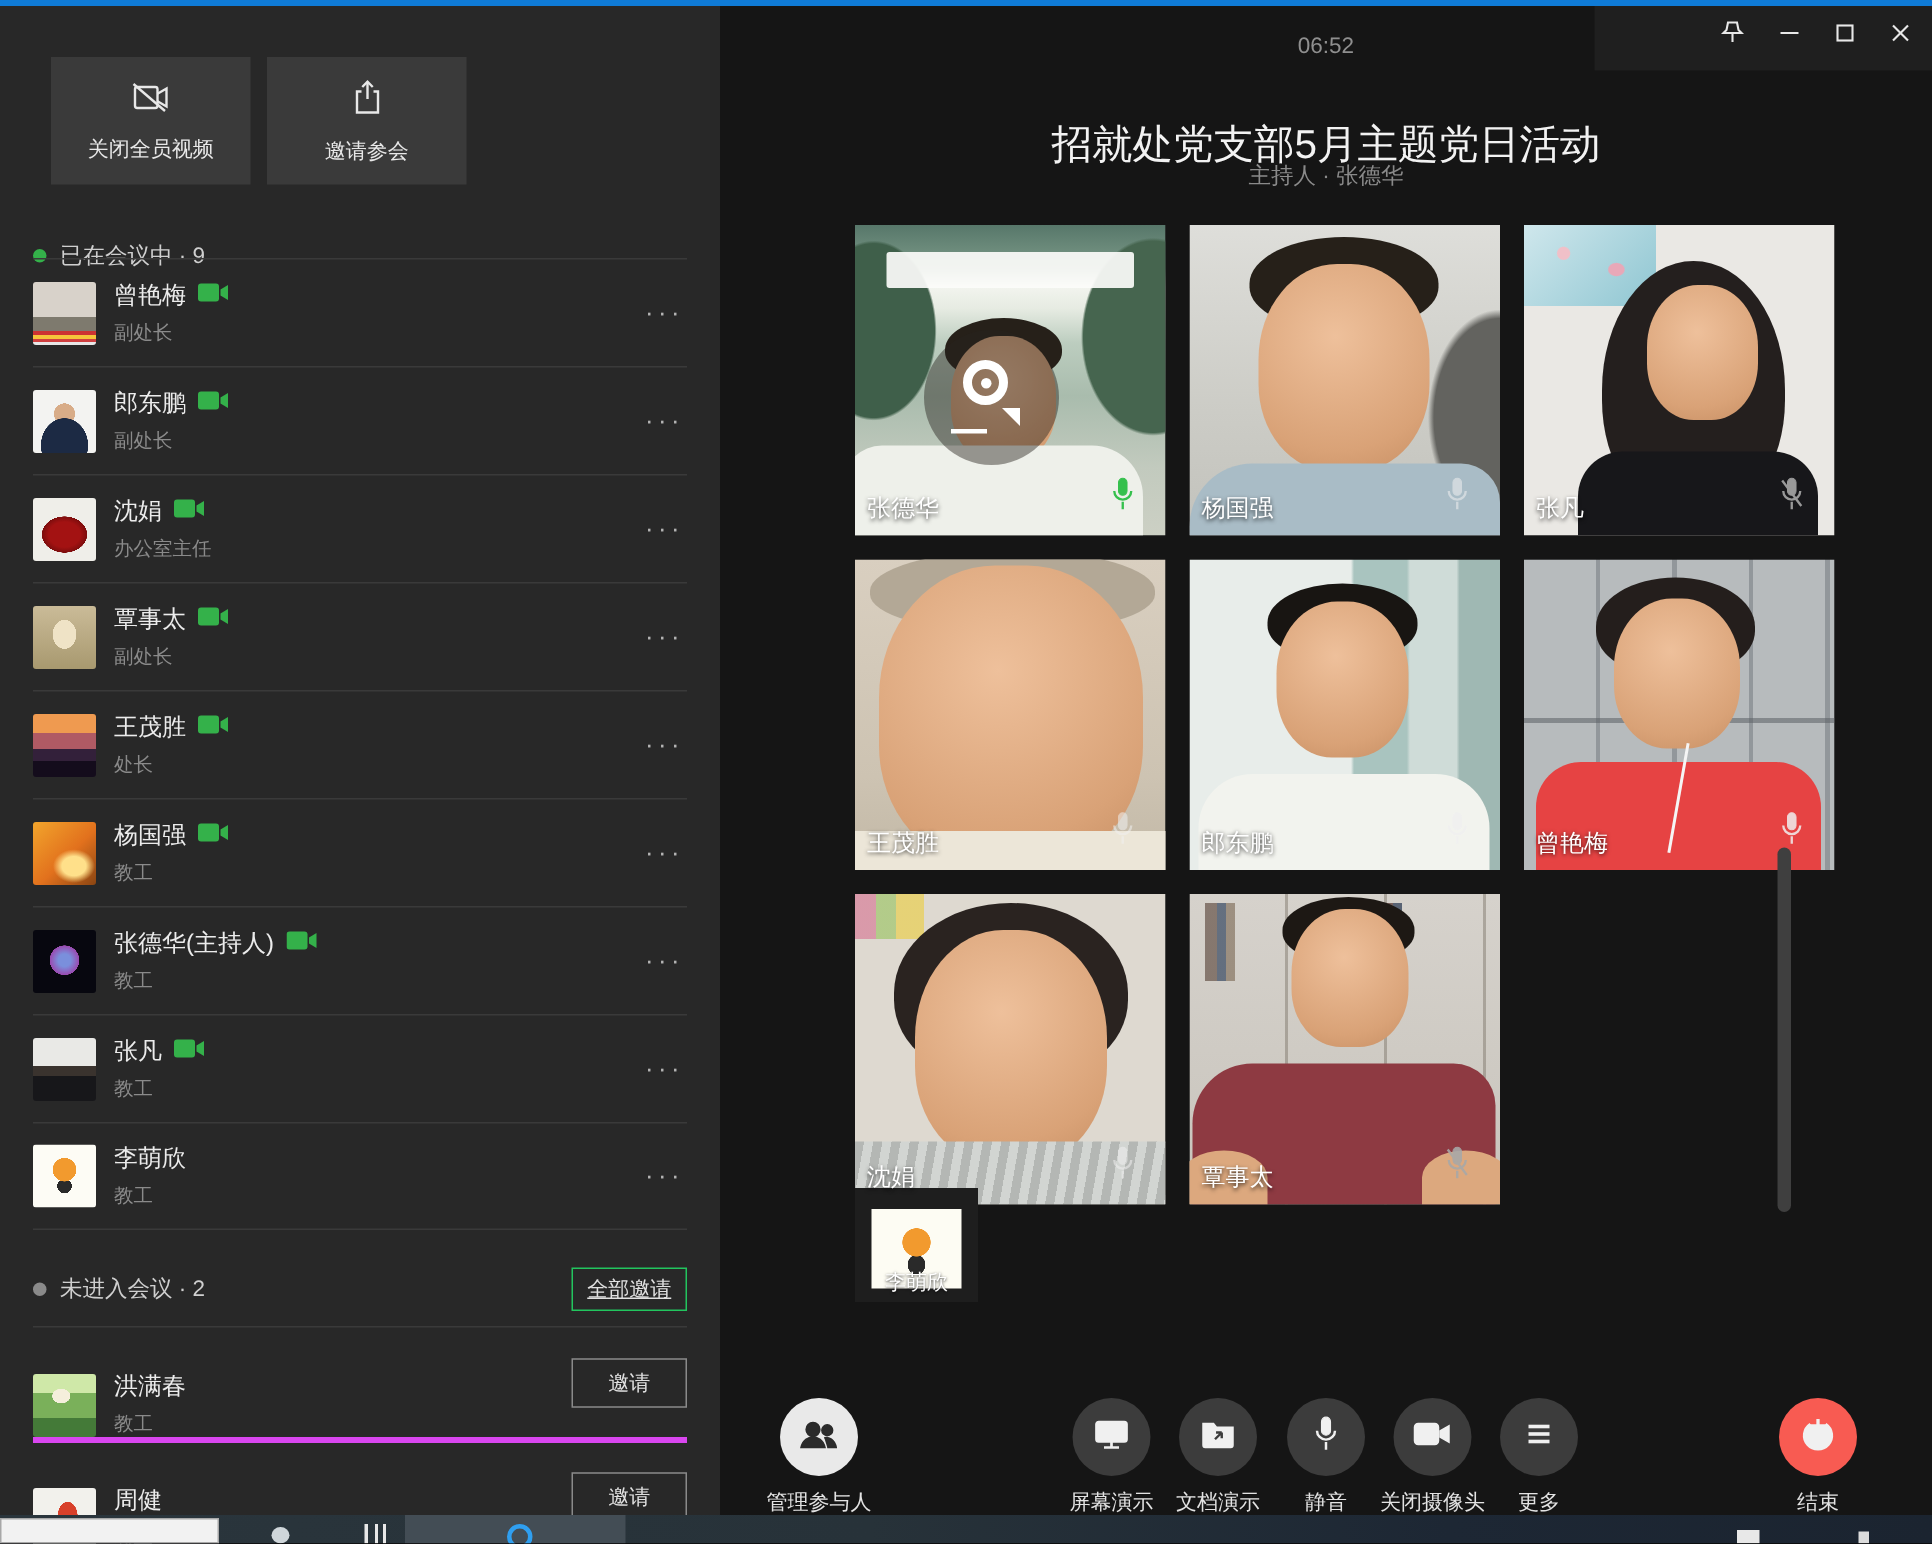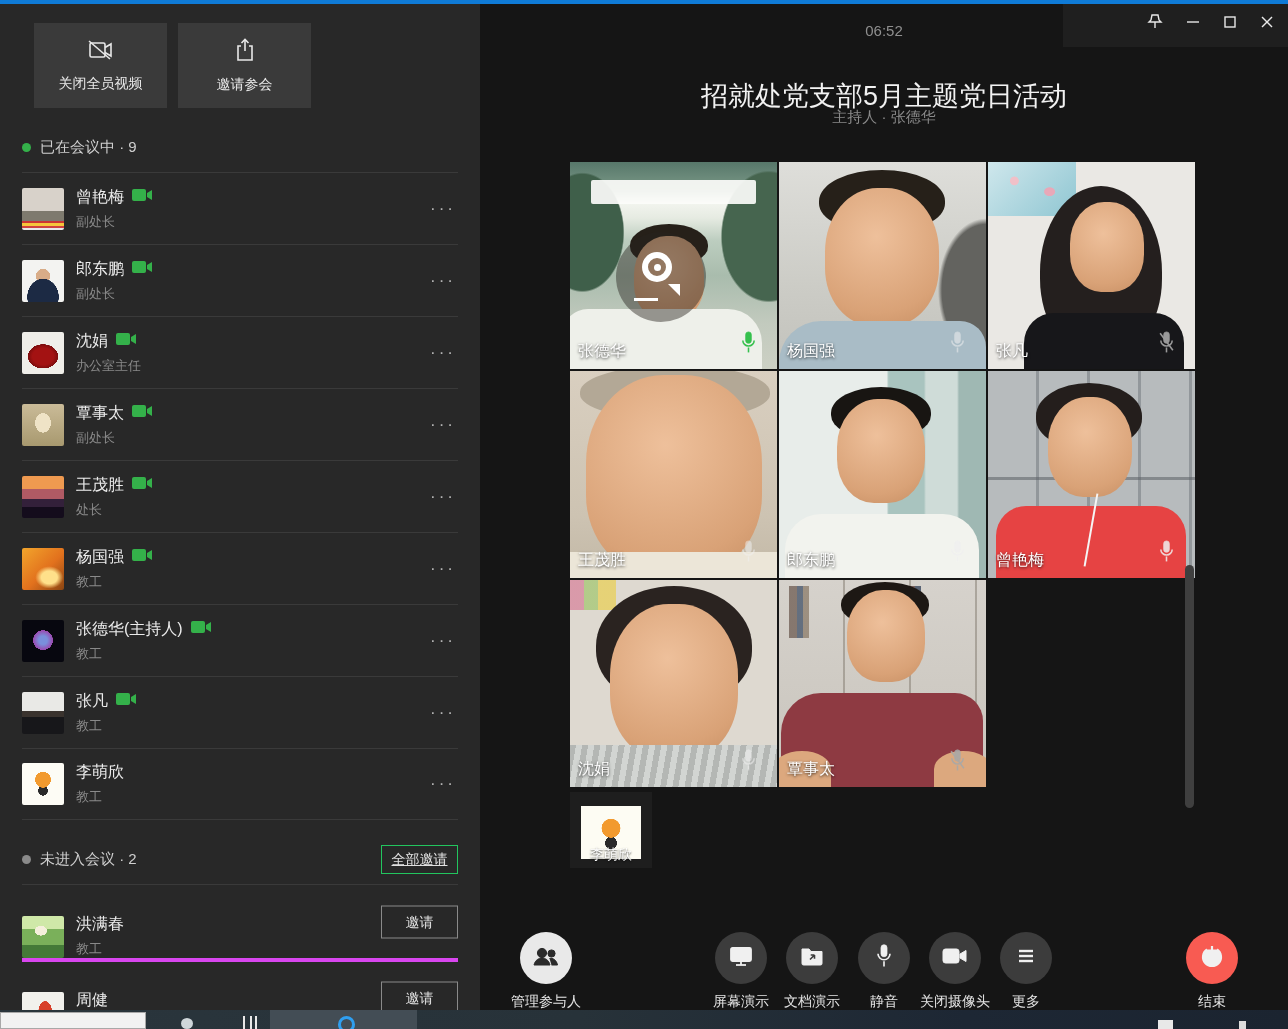--- a/index.html
+++ b/index.html
@@ -5,27 +5,27 @@
   * { margin:0; padding:0; box-sizing:border-box; }
   html,body { width:1288px; height:1029px; overflow:hidden; background:#000;
     font-family:"Liberation Sans","DejaVu Sans",sans-serif; }
   .screen { position:relative; width:1288px; height:1029px; overflow:hidden; background:#151515; }
 
   
   .accent { position:absolute; top:0; left:0; width:100%; height:4px; background:#0f7bd7; z-index:60; }
 
   
   .sidebar { position:absolute; left:0; top:0; width:480px; height:1029px; background:#282828; z-index:5; }
-  .actions { position:absolute; left:22px; top:23px; display:flex; gap:11px;padding-left:12px; }
+  .actions { position:absolute; left:22px; top:38px; display:flex; gap:11px;padding-left:12px; }
   .action-btn { width:133px; height:85px; background:#3a3a3a; display:flex; flex-direction:column;
     align-items:center; justify-content:center; gap:9px; color:#e8e8e8; cursor:default; }
   .action-btn svg { stroke:#e8e8e8; }
   .action-label { font-size:14px; color:#e8e8e8; }
 
-  .sec-head { position:absolute; left:22px; display:flex; align-items:center; gap:9px; }
+  .sec-head { position:absolute; left:22px; display:flex; align-items:center; gap:9px;margin-top:23px; }
   .sec-head.inmeet { top:138px; }
   .dot { width:9px; height:9px; border-radius:50%; }
   .dot.green { background:#34b14a; }
   .dot.gray  { background:#8a8a8a; }
   .sec-label { font-size:15px; color:#cfcfcf; }
 
   .plist { position:absolute; left:22px; right:22px; top:172px; }
   .prow { position:relative; height:72px; border-top:1px solid #3a3a3a; display:flex; align-items:center; }
   .prow.last { border-bottom:1px solid #3a3a3a; }
   .avatar { width:42px; height:42px; border-radius:2px; flex:0 0 42px; }
@@ -64,22 +64,22 @@
   .main { position:absolute; left:480px; top:0; width:808px; height:1029px; background:#151515; }
   .titlebox { position:absolute; left:583px; right:0; top:4px; height:43px; background:#1f1f1f; }
   .winbtn { position:absolute; top:8px; width:30px; height:28px; display:flex; align-items:center;
     justify-content:center; cursor:default; }
   .winbtn svg { stroke:#e8e8e8; }
   .time { position:absolute; top:22px; left:0; width:100%; text-align:center; font-size:15px; color:#8f8f8f; }
   .mtitle { position:absolute; top:62px; left:0; width:100%; text-align:center; font-size:27px; color:#f2f2f2;margin-top:16px; }
   .msub { position:absolute; top:108px; left:0; width:100%; text-align:center; font-size:15px; color:#8a8a8a; }
 
   
-  .grid { position:absolute; left:90px; top:162px; width:625px; height:550px; display:grid;
-    grid-template-columns:repeat(3,207px); grid-auto-rows:207px; gap:2px; }
+  .grid { position:absolute; left:90px; top:150px; width:625px; height:550px; display:grid;
+    grid-template-columns:repeat(3,207px); grid-auto-rows:207px; gap:16px; }
   .tile { position:relative; overflow:hidden; background:#222; cursor:default; }
   .bg,.books { position:absolute; inset:0; }
   .hair,.head,.body,.painting,.poster,.earcord,.armL,.armR { position:absolute; }
   .head { border-radius:46% 46% 42% 42%; background:radial-gradient(circle at 45% 35%,#eec09b,#d9a277 70%,#c68e63); }
   .hair { background:#262019; border-radius:50% 50% 46% 46%; }
   .body { bottom:0; }
   .tile-label { position:absolute; left:8px; bottom:7px; color:#fff; font-size:16px;
     text-shadow:0 1px 3px rgba(0,0,0,.8); z-index:4; }
   .tile-mic { position:absolute; right:20px; bottom:10px; z-index:4; }
   .mic-green { color:#35c04d; }

